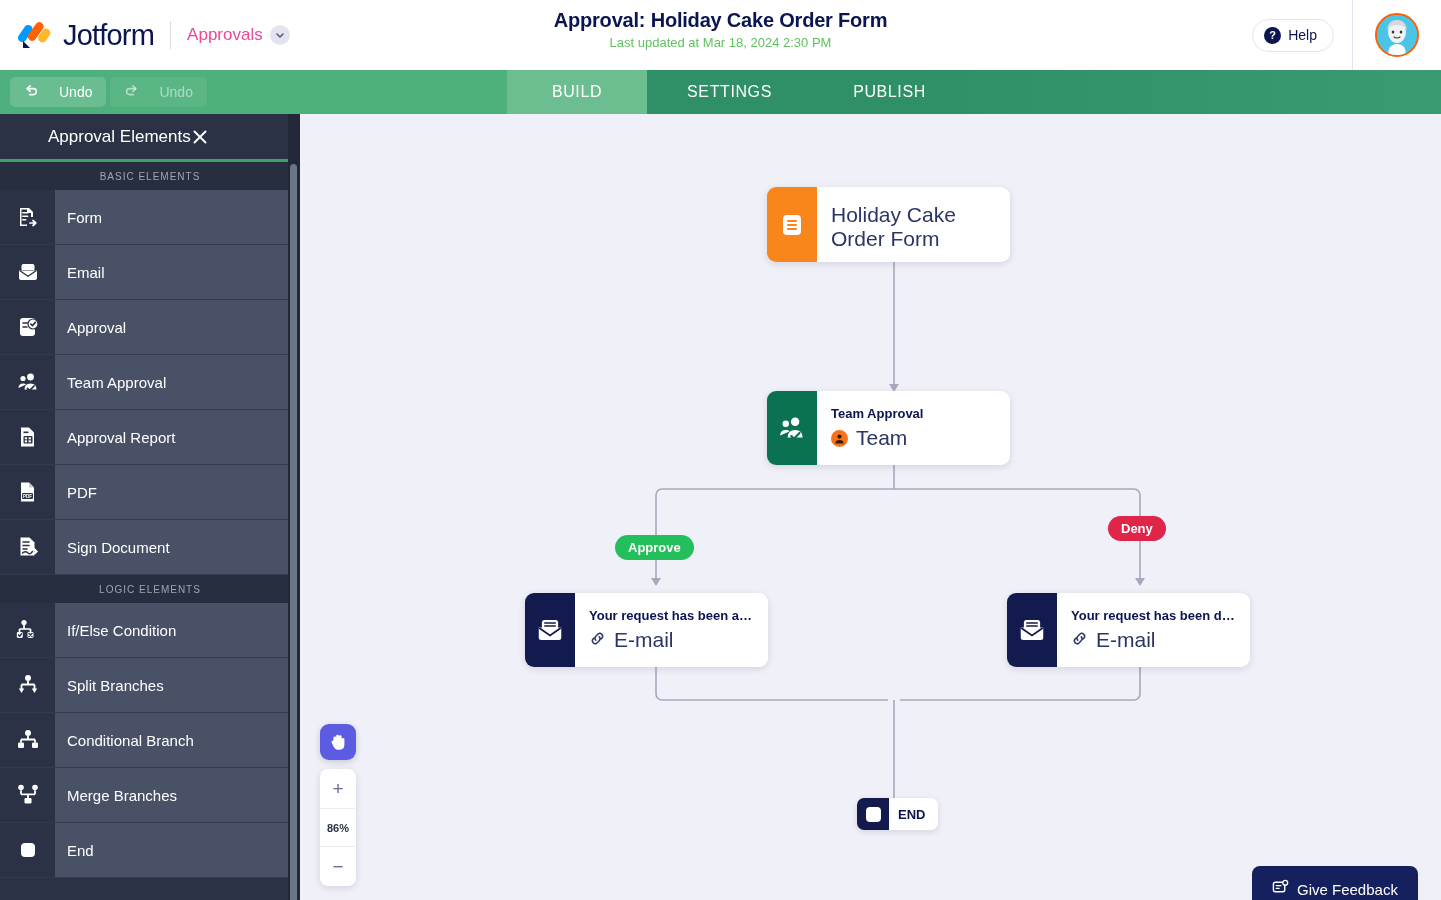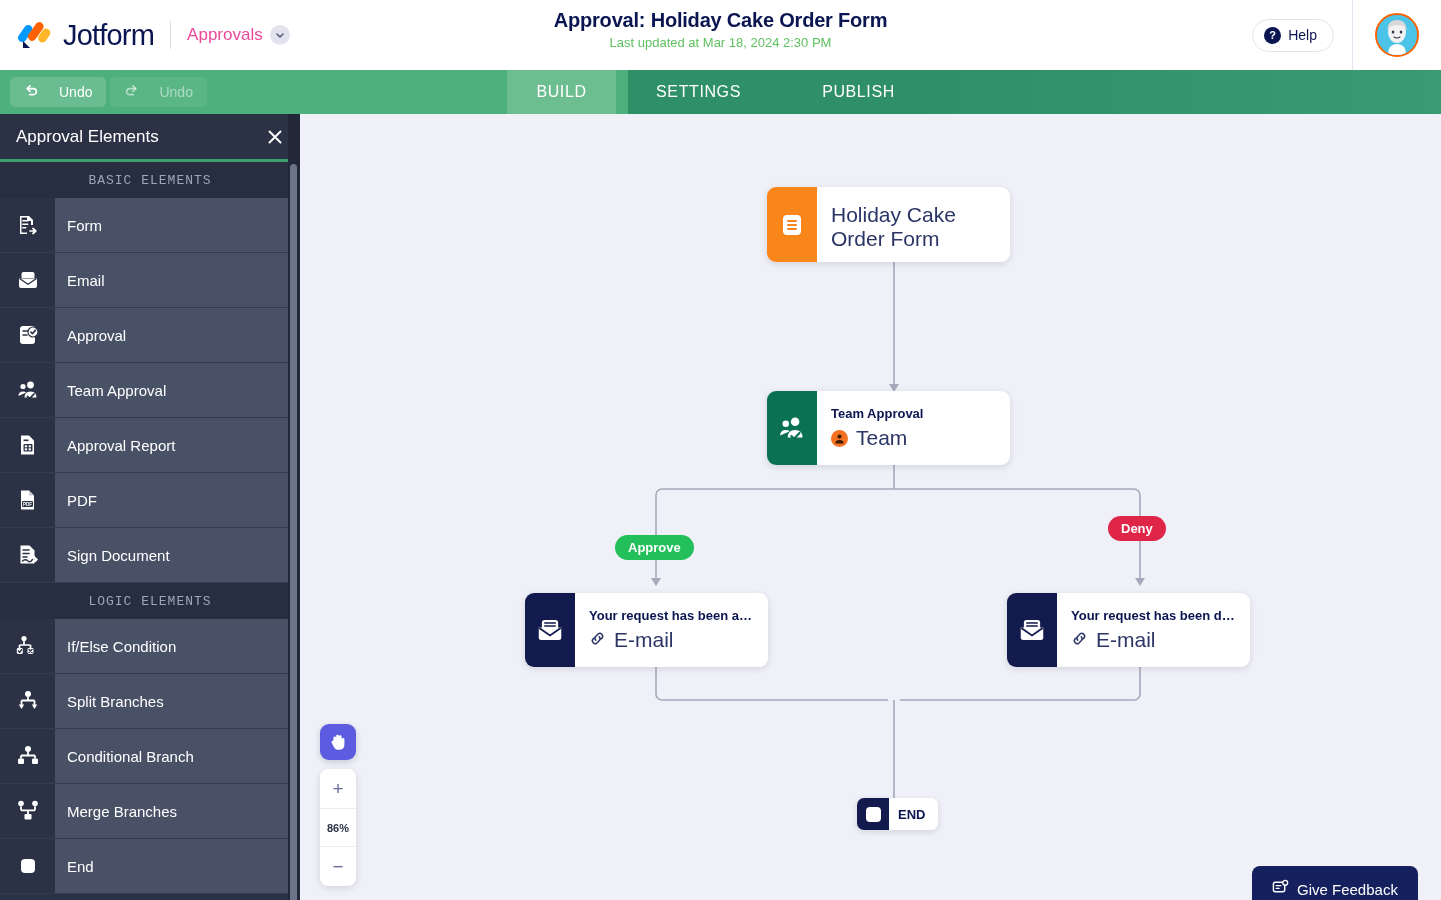--- a/index.html
+++ b/index.html
@@ -97,29 +97,30 @@
 
   
   .sidebar {
     position: absolute; top: 114px; left: 0;
     width: 300px; height: 786px;
     background: #2b3245;
     overflow: hidden;
   }
   .sb-header {
     height: 45px; display: flex; align-items: center;
-    justify-content: space-between; padding: 0 16px;
+    padding: 0 16px;
     background: #2b3245;
+    margin-left: 32px;
   }
   .sb-title { font-size: 17px; color: #ffffff; }
   .sb-close { color: #ffffff; cursor: pointer; display:flex; }
   .sb-accent { height: 3px; background: #3fa06c; }
   .sb-section {
-    height: 36px; display: flex; align-items: center; justify-content: center;
-    background: #272e40; font-size: 13px; color: #9ea5b5; letter-spacing: 1px; font-family: Liberation Mono, monospace;
+    height: 28px; display: flex; align-items: center; justify-content: center;
+    background: #272e40; font-size: 10px; color: #9ea5b5; letter-spacing: 1px;
   }
   .sb-item {
     display: flex; align-items: stretch; height: 55px;
     border-bottom: 1px solid #333b4f;
     cursor: pointer;
   }
   .sb-icon {
     width: 55px; flex: 0 0 55px;
     background: #2b3245;
     display: flex; align-items: center; justify-content: center;
@@ -305,21 +306,21 @@
             <path d="M12 6 H6 a3.2 3.2 0 0 0 0 6.4 H10" stroke="rgba(255,255,255,0.55)" stroke-width="1.7" fill="none" stroke-linecap="round"></path>
             <path d="M9.5 3 L12.7 6 L9.5 9" stroke="rgba(255,255,255,0.55)" stroke-width="1.7" fill="none" stroke-linecap="round" stroke-linejoin="round"></path>
           </svg>
       </span>
       <span>Undo</span>
     </div>
   </div>
 
   <div class="tabs-bg"></div>
   <div class="tabs">
-    <div class="tab active" style="width:109px">BUILD</div>
+    <div class="tab active" style="width:140px">BUILD</div>
     <div class="tab" style="width:165px">SETTINGS</div>
     <div class="tab" style="width:155px">PUBLISH</div>
   </div>
 </div>
 
 <div class="sidebar">
   <div class="sb-header">
     <div class="sb-title">Approval Elements</div>
     <div class="sb-close">
       <svg width="18" height="18" viewBox="0 0 18 18">

